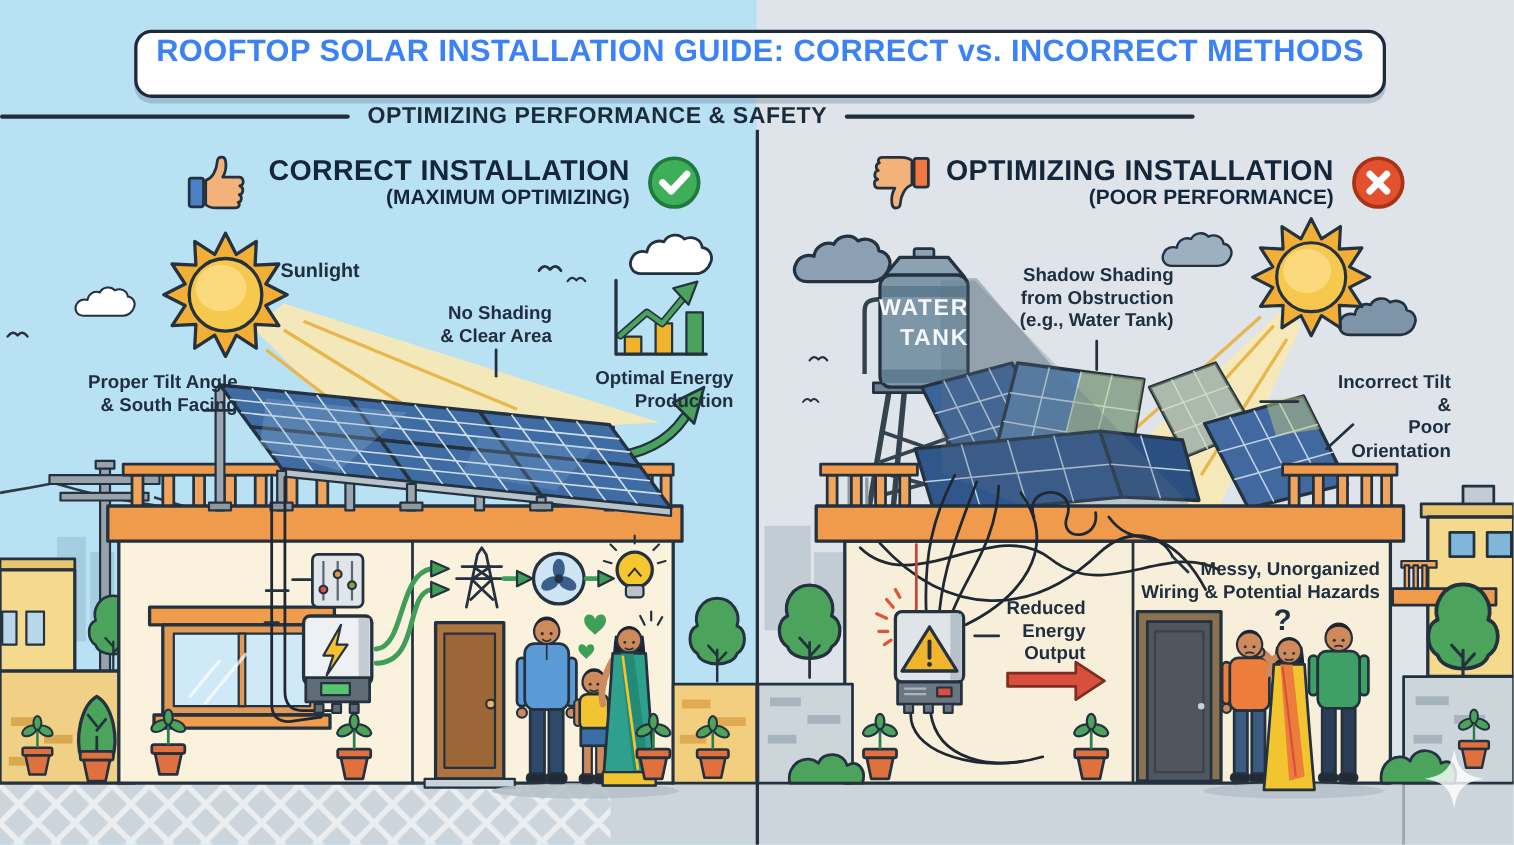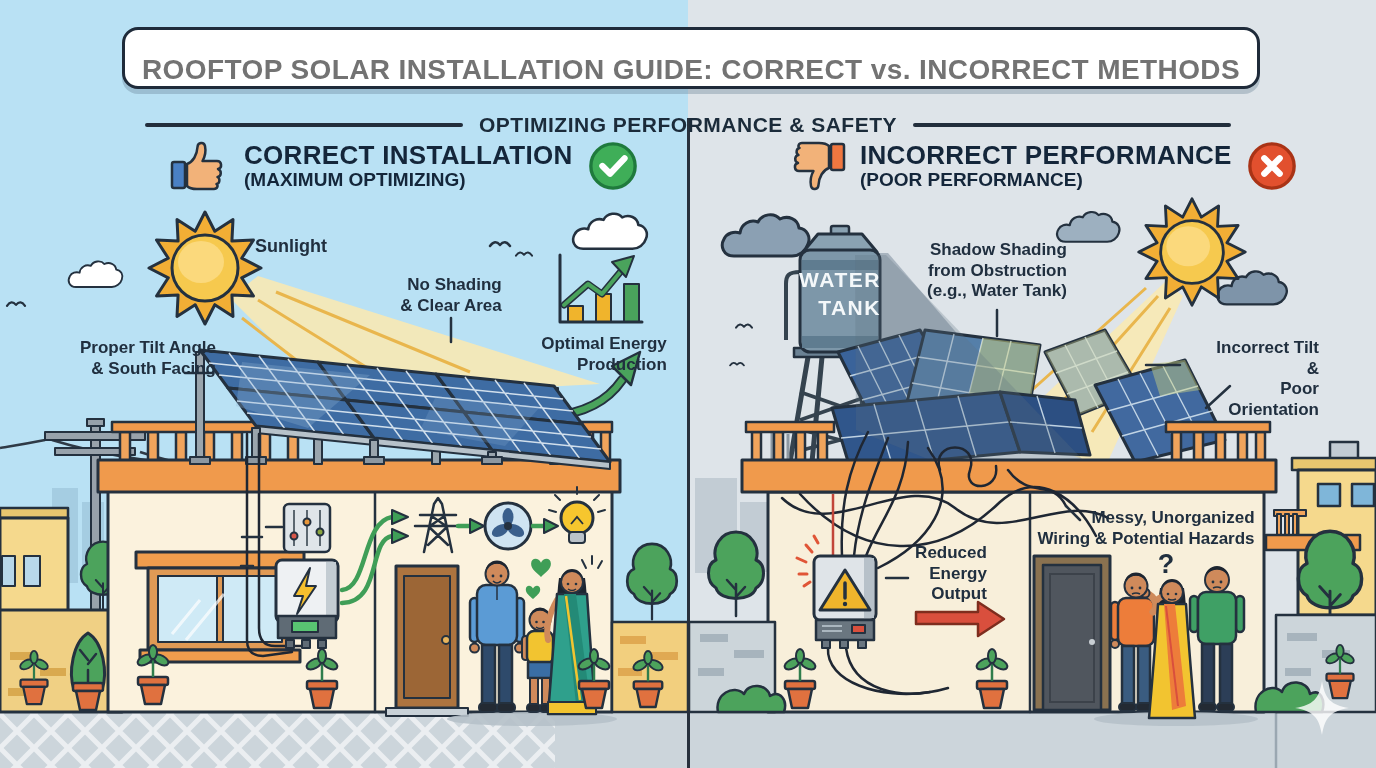--- a/index.html
+++ b/index.html
@@ -26,32 +26,32 @@
   #lbl-wiring-l{left:95px;width:142px;top:505px;}
   #lbl-watertank{left:840px;top:266px;color:#f4f8fa;font-size:21px;letter-spacing:1.5px;line-height:1.35;}
   #lbl-shadow{left:997px;top:240px;}
   #lbl-tilt-r{left:1262px;top:338px;}
   #lbl-reduced{left:951px;top:543px;}
   #lbl-messy{left:1146px;top:508px;}
   #lbl-question{left:1166px;top:548px;font-size:27px;}
   
   .title-box{position:absolute;left:122px;top:27px;width:1132px;height:56px;
      background:#ffffff;border:3.5px solid #1f2b3a;border-radius:16px;
-     display:flex;align-items:flex-end;justify-content:center;
-     font-size:28px;font-weight:700;letter-spacing:.4px;color:#737373;
+     display:flex;align-items:flex-start;justify-content:center;
+     font-size:28px;font-weight:700;letter-spacing:.4px;color:#3b82f6;
      box-shadow:0 5px 0 rgba(100,125,145,.35);}
   .subtitle-row{position:absolute;left:0;top:94px;width:1376px;display:flex;
-     align-items:center;justify-content:center;gap:16px;
-     font-size:21px;font-weight:700;color:#1b2b3a;letter-spacing:.5px;margin-top:19px;}
+     align-items:center;gap:16px;
+     font-size:21px;font-weight:700;color:#1b2b3a;letter-spacing:.5px;}
   .rule{height:4px;background:#222e3c;width:318px;border-radius:2px;}
   
   .hdr{position:absolute;display:flex;align-items:center;gap:14px;}
   #hdr-left{left:170px;top:136px;}
   #hdr-right{left:786px;top:136px;}
-  .hdr-t{text-align:left;color:#14263a;font-weight:700;line-height:1.1;}
+  .hdr-t{text-align:right;color:#14263a;font-weight:700;line-height:1.1;}
   .hdr-t .h1{font-size:26px;letter-spacing:.3px;}
   .hdr-t .h2{font-size:19px;}
 </style>
 </head>
 <body>
 
 <div class="stage">
 
 <svg class="scene" width="1376" height="768" viewBox="0 0 1376 768">
 <defs>
@@ -558,21 +558,21 @@
 </div>
 
 <div class="hdr" id="hdr-right">
   <svg width="60" height="60" viewBox="0 0 60 60">
     <g transform="rotate(180,30,30)">
       <rect x="2" y="26" width="13" height="26" rx="2" class="s25" fill="#f07740"></rect>
       <path class="s25" fill="#f2b279" d="M17,50 L17,28 C23,26 27,19 27.5,11 C27.8,6 34,5.5 35,10 C36,15 34.8,21 32.5,25 L47,25 C52,25 52.5,32 48,33 C52,34.5 51.5,40.5 47.5,41 C50.5,42.5 49.8,47.5 46.5,48 C48.5,49.5 47.5,53 44,53 L27,53 C23,53 19,52 17,50 Z"></path>
     </g>
   </svg>
   <div class="hdr-t">
-    <div class="h1">INCORRECT PERFORMANCE</div>
+    <div class="h1">OPTIMIZING INSTALLATION</div>
     <div class="h2">(POOR PERFORMANCE)</div>
   </div>
   <svg width="52" height="52" viewBox="0 0 54 54">
     <circle cx="27" cy="27" r="23" fill="#e2502e" stroke="#a93316" stroke-width="3.5"></circle>
     <path d="M19,19 L35,35 M35,19 L19,35" stroke="#ffffff" stroke-width="6.5" stroke-linecap="round"></path>
   </svg>
 </div>
 
 <div class="lbl" id="lbl-sunlight">Sunlight</div>
 <div class="lbl" id="lbl-noshading">No Shading

